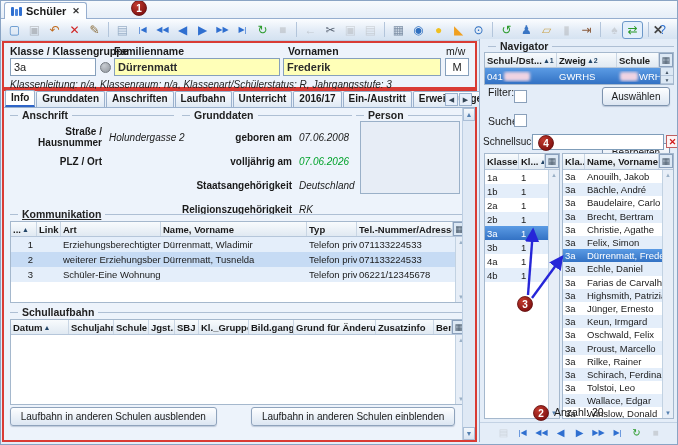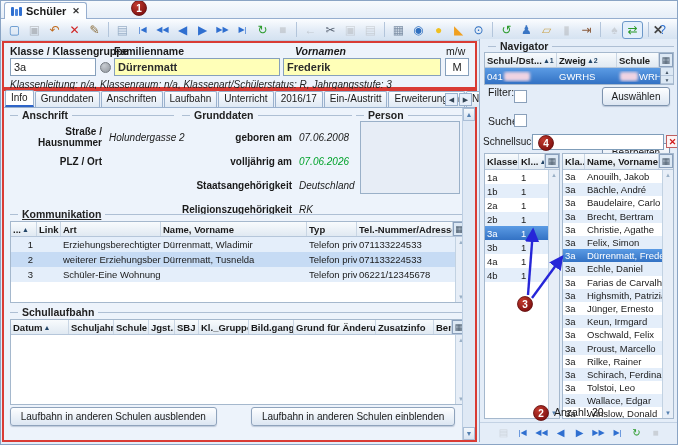--- a/index.html
+++ b/index.html
@@ -40,21 +40,21 @@
   .circle-btn{position:absolute;left:96px;top:19px;width:11px;height:11px;border-radius:50%;
     background:radial-gradient(circle at 35% 30%,#c7ccd2,#8f959c);border:1px solid #767c83;}
   .infoline{position:absolute;left:6px;top:36px;font-style:italic;font-size:10px;color:#222;}
 
   
   .redbox-main{position:absolute;left:1px;top:88px;width:475px;height:353px;border:2px solid #d93b34;
     background:#edf3fb;}
   .ptabs{position:absolute;left:0;top:0;width:100%;height:17px;display:flex;gap:1px;align-items:flex-end;
     padding-left:1px;border-bottom:1px solid #9ab1cd;background:#e7eef8;}
   .ptab{height:16px;padding:1px 5px 0;font-size:10px;background:linear-gradient(#fcfdfe,#dfe9f4);
-    border:1px solid #9ab1cd;border-bottom:none;border-radius:2px 2px 0 0;white-space:nowrap;cursor:default;}
+    border:1px solid #9ab1cd;border-bottom:none;border-radius:2px 2px 0 0;white-space:nowrap;cursor:default;font-weight:bold;}
   .ptab.active{background:#fff;border-bottom:2px solid #2e64c8;height:17px;}
   .ptab.dim{color:#9aa7b8;max-width:52px;overflow:hidden;text-overflow:ellipsis;}
   .tab-scroll{margin-left:auto;display:flex;gap:1px;padding-right:2px;}
   .tsbtn{width:13px;height:13px;border:1px solid #9ab1cd;background:#e7effa;font-size:7px;
     display:flex;align-items:center;justify-content:center;color:#345;}
 
   .content{position:absolute;left:0;top:17px;right:0;bottom:0;background:#edf3fb;}
   .vscroll{position:absolute;right:0;top:0;bottom:0;width:13px;background:#dfe9f5;border-left:1px solid #bccee2;}
   .scr-btn{position:absolute;left:0;width:12px;height:13px;background:linear-gradient(#f4f8fc,#d8e4f2);
     border:1px solid #aabed6;color:#5580b0;font-size:7px;display:flex;align-items:center;justify-content:center;}
@@ -207,21 +207,21 @@
       <span class="tbi" style="color: rgb(42, 111, 208);">?</span>
     </div>
   <div style="position:absolute;top:19px;right:6px;height:20px;display:flex;align-items:center;z-index:5;">
     <span class="dock-btn">⇄</span>
     <span class="win-close">✕</span>
   </div>
 
   <div class="redbox-form">
     <span class="flabel" style="left:6px;">Klasse / Klassengruppe</span>
     <span class="flabel" style="left:110px;">Familienname</span>
-    <span class="flabel" style="left:291px;font-style:italic;">Vornamen</span>
+    <span class="flabel" style="left:284px;">Vornamen</span>
     <span class="flabel" style="left:442px;font-weight:normal;">m/w</span>
     <div class="finput" style="left:6px;width:86px;">3a</div>
     <span class="circle-btn"></span>
     <div class="finput yellow" style="left:110px;width:166px;">Dürrenmatt</div>
     <div class="finput yellow" style="left:279px;width:158px;">Frederik</div>
     <div class="finput" style="left:441px;width:24px;justify-content:center;">M</div>
     <div class="infoline">Klassenleitung: n/a, Klassenraum: n/a, Klassenart/Schülerstatus: R, Jahrgangsstufe: 3</div>
   </div>
 
   <div class="redbox-main">

